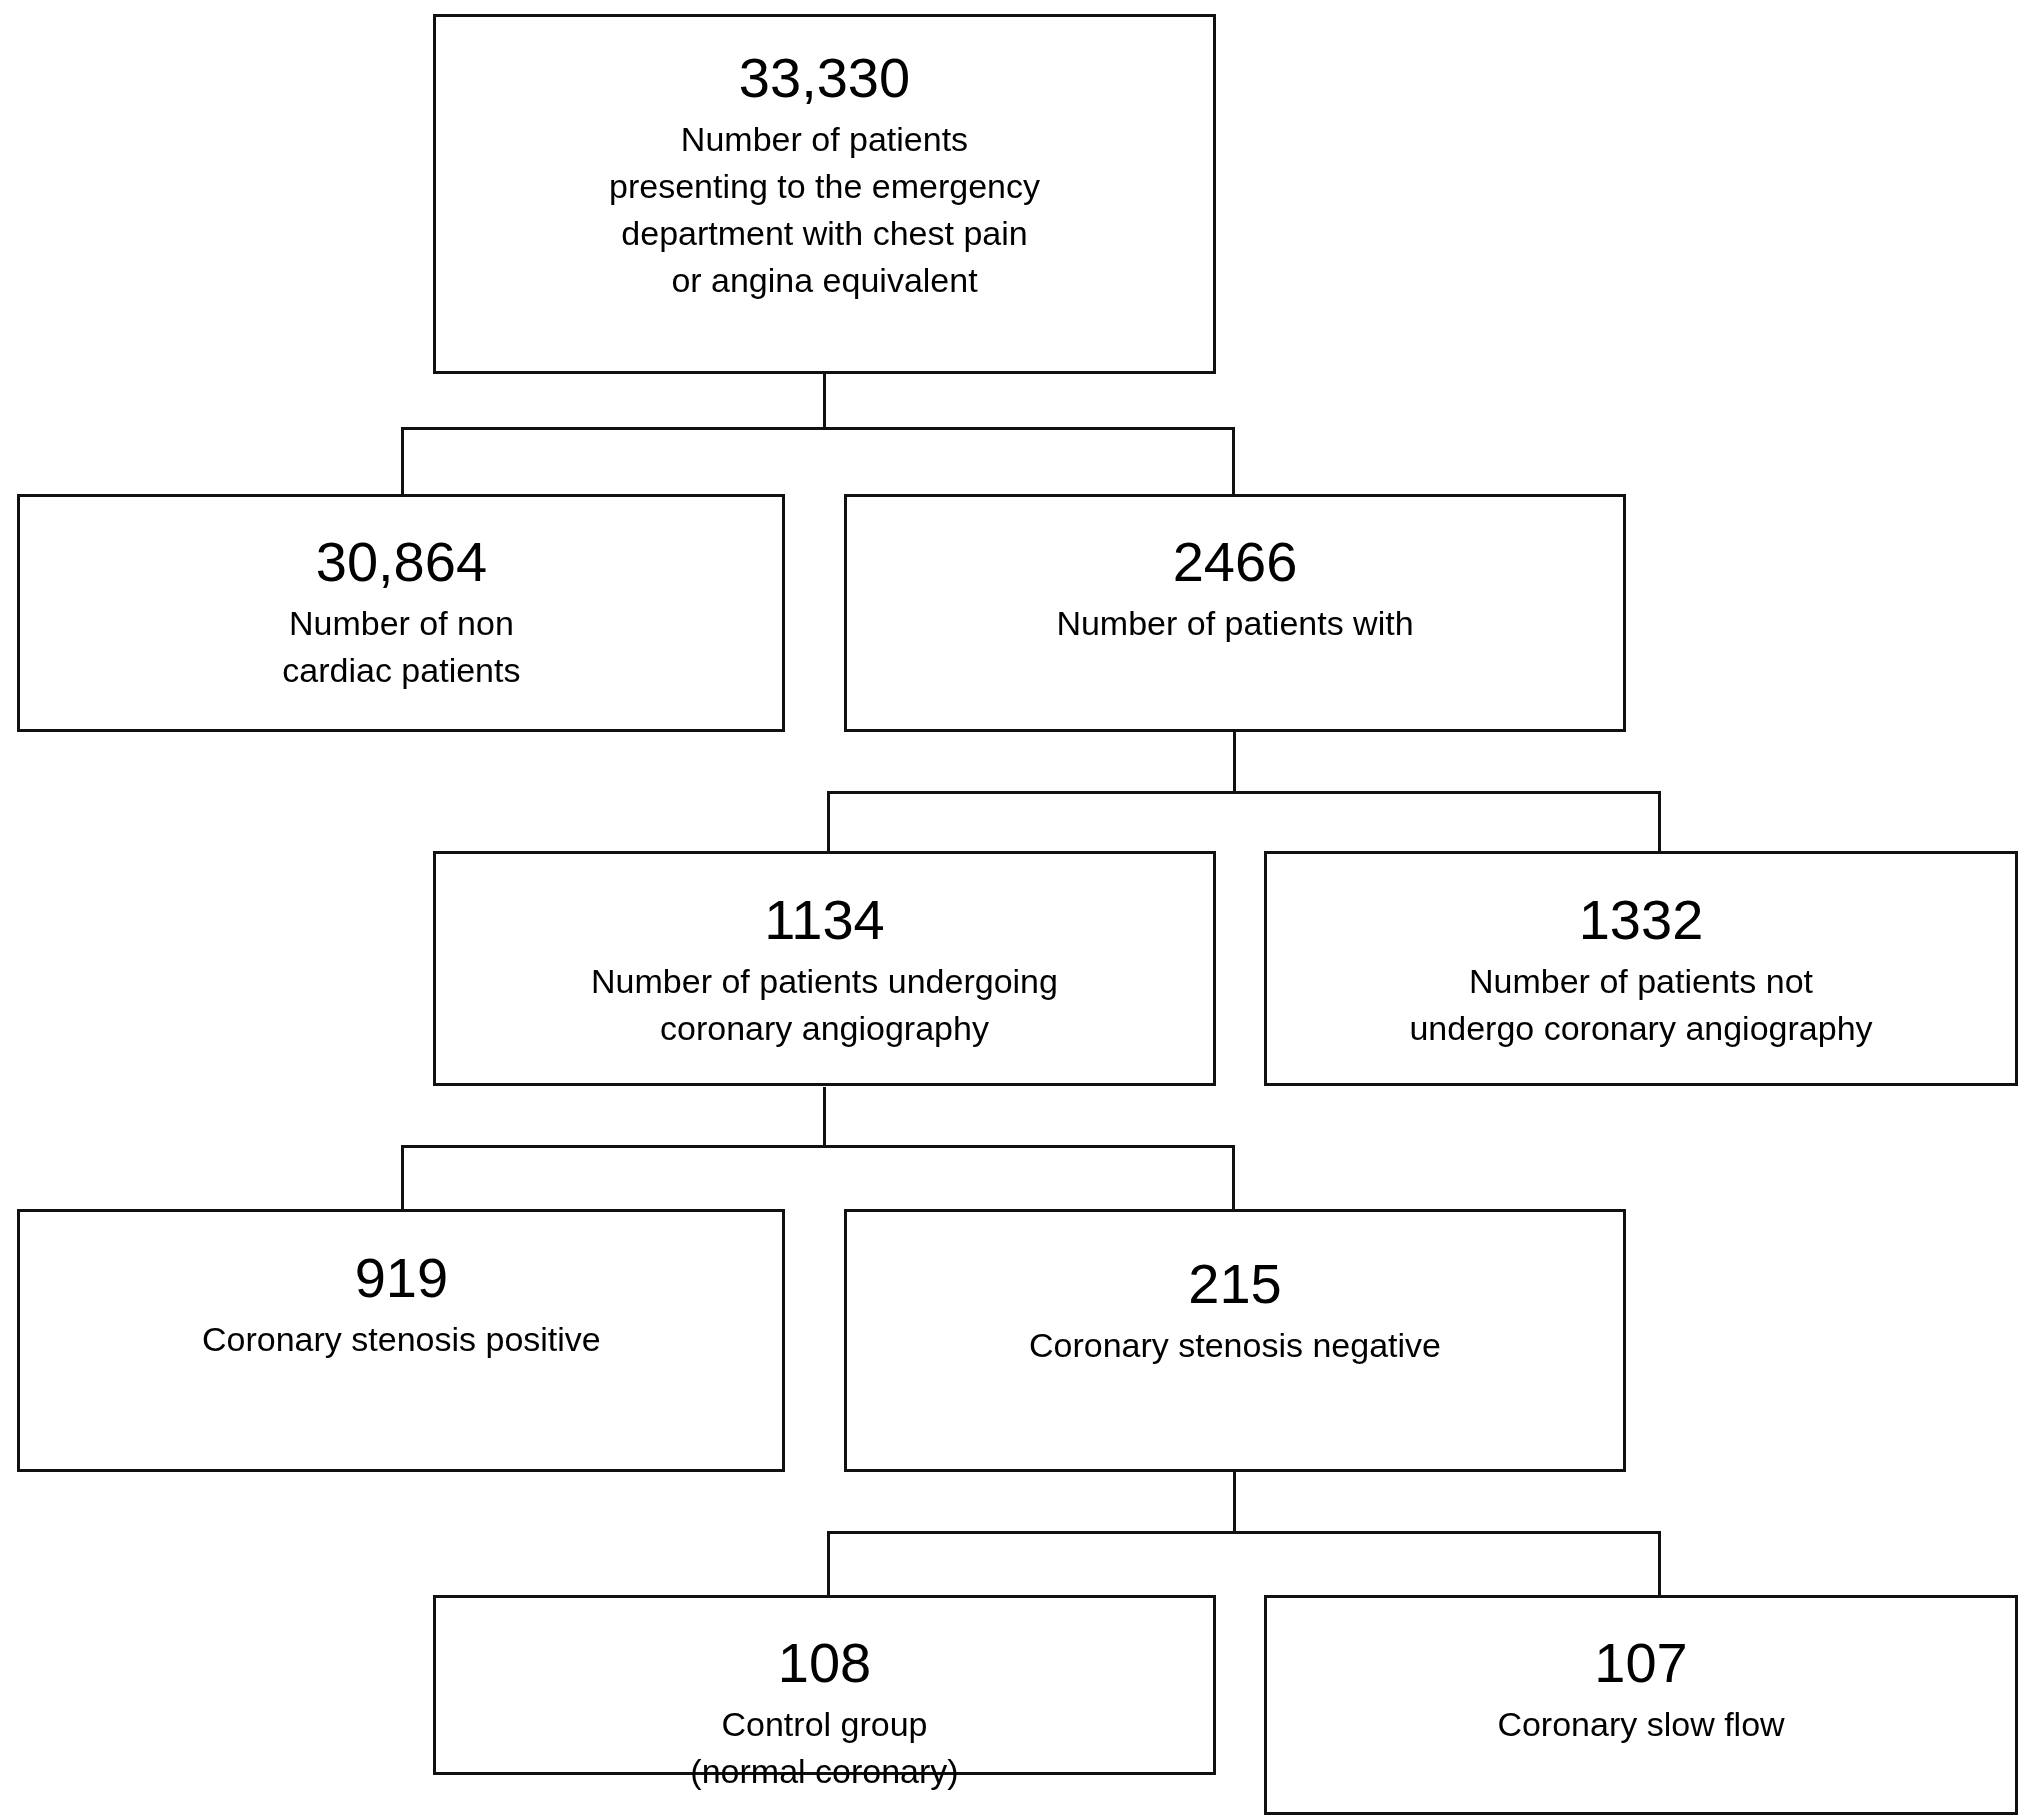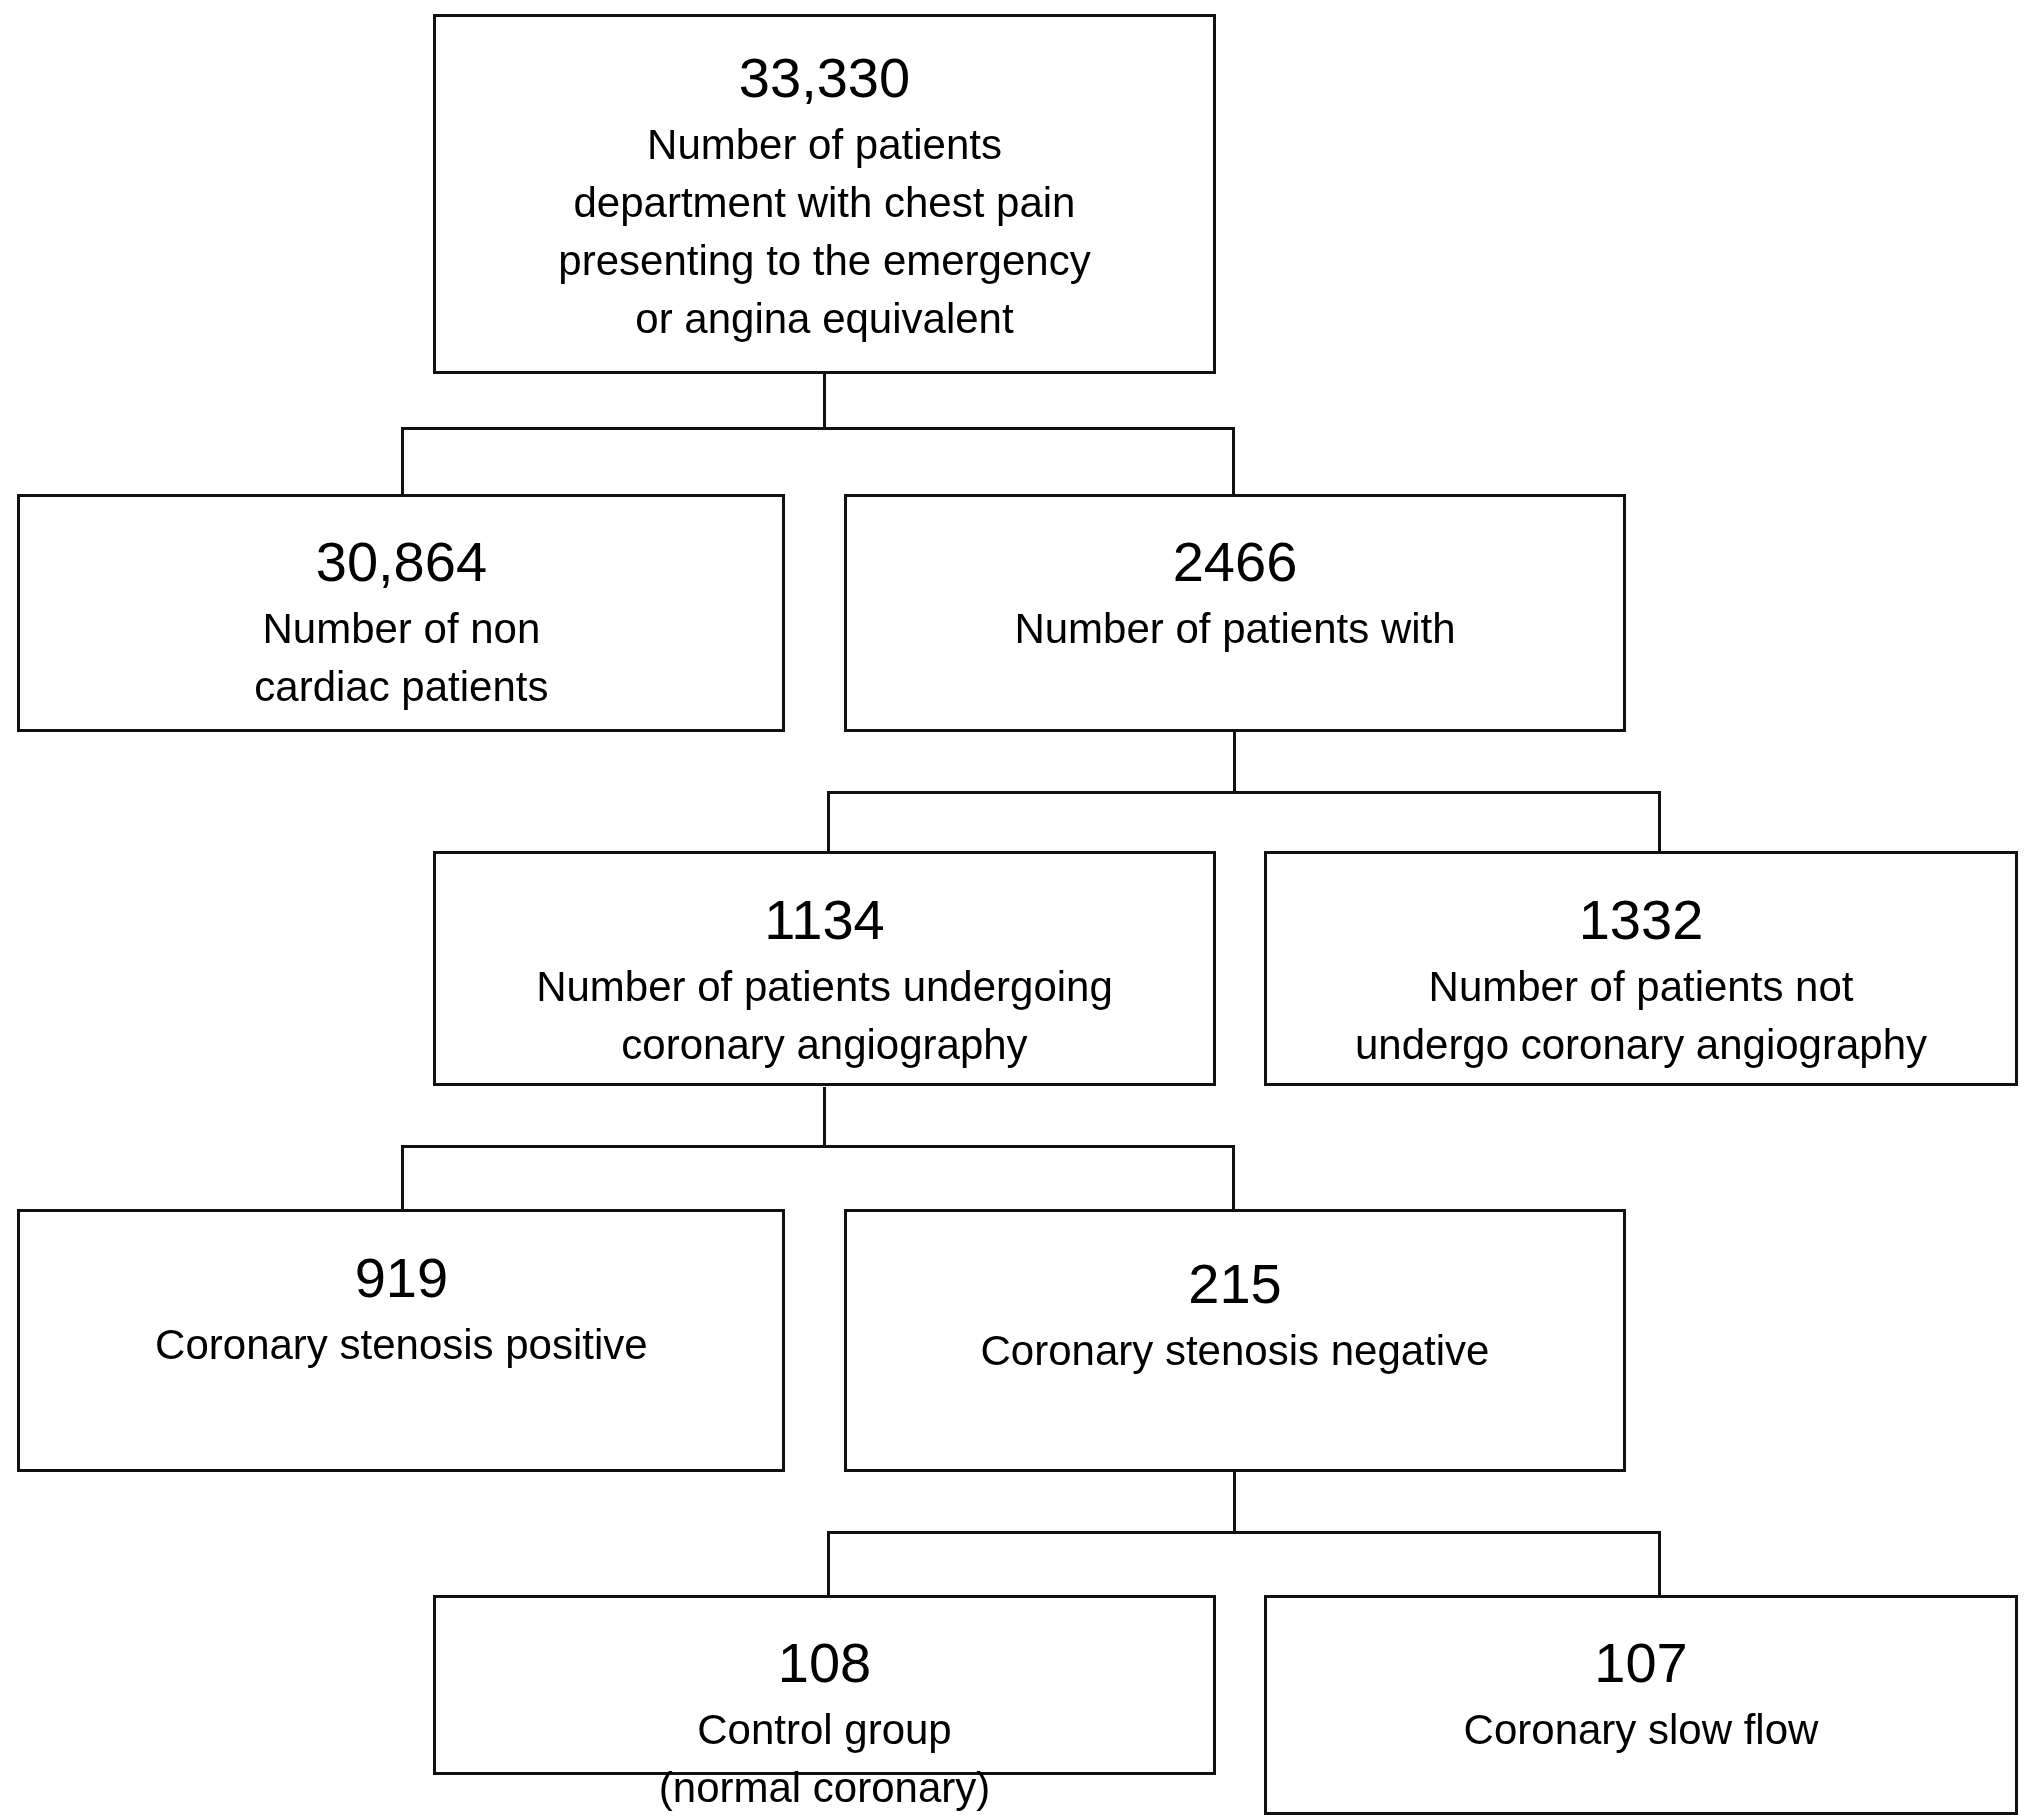--- a/index.html
+++ b/index.html
@@ -33,21 +33,21 @@
     width: 100%;
     padding: 0 11.2px;
     box-sizing: border-box;
   }
   .node-count {
     font-size: 56px;
     line-height: 1.38;
     white-space: nowrap;
   }
   .node-line {
-    font-size: 42px;
+    font-size: 34px;
     line-height: 1.38;
     white-space: nowrap;
   }
   
   .conn-v {
     position: absolute;
     width: 3.1px;
     background: #111111;
   }
   .conn-h {
@@ -58,22 +58,22 @@
 </style>
 </head>
 <body>
 
 <div id="flowchart">
 
   <div class="node" style="left:433px; top:13.7px; width:783px; height:360px; padding-top:22.4px;">
     <div class="lines">
       <div class="node-count">33,330</div>
       <div class="node-line">Number of patients</div>
+      <div class="node-line">presenting to the emergency</div>
       <div class="node-line">department with chest pain</div>
-      <div class="node-line">presenting to the emergency</div>
       <div class="node-line">or angina equivalent</div>
     </div>
   </div>
 
   <div class="conn-v" style="left:823px; top:373px; height:56px;"></div>
   <div class="conn-h" style="left:401px; top:427px; width:834px;"></div>
   <div class="conn-v" style="left:401px; top:427px; height:68px;"></div>
   <div class="conn-v" style="left:1232px; top:427px; height:68px;"></div>
 
   <div class="node" style="left:17.4px; top:494px; width:768px; height:238px; padding-top:26px;">

